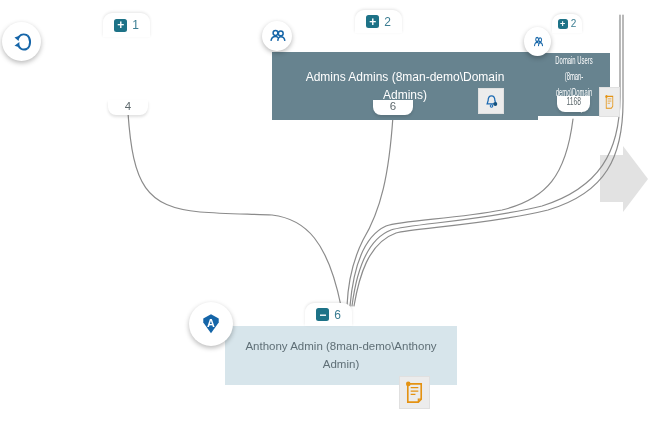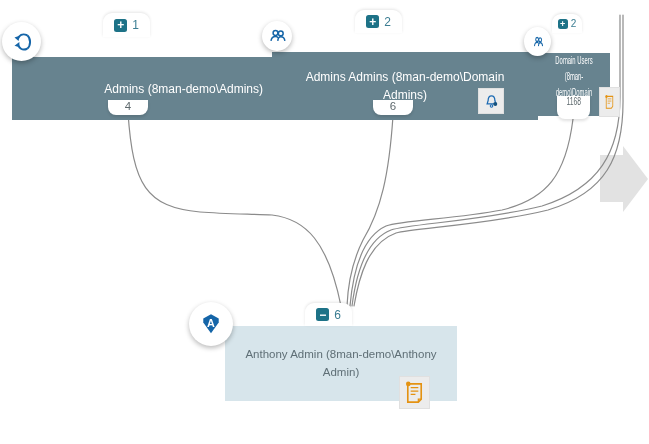--- a/index.html
+++ b/index.html
@@ -35,23 +35,20 @@
     <polygon points="600,155 623,155 623,146 648,179 623,212 623,202 600,202" fill="#e2e2e2"></polygon>
     <g fill="none" stroke="#8b8b8b" stroke-width="1.2" stroke-linecap="round">
       <path d="M128,113 C133,185 146,207 200,212 C225,214 255,214 272,215 C306,219 328,242 341,306"></path>
       <path d="M393,116 C389,175 381,210 363,240 C352,262 348,282 347,306"></path>
       <path d="M573,119 C566,175 547,199 502,210 C455,219 402,220 386,226 C362,237 353,272 350,306"></path>
       <path d="M620,15 L620,97 C620,152 599,188 542,206 C482,221 408,224 391,230 C365,240 356,275 352,306"></path>
       <path d="M623,15 L623,97 C624,158 605,193 548,210 C488,225 412,228 396,233 C368,243 359,277 354,306"></path>
     </g>
   </svg>
 
-  <div class="group-box" style="left:12px;top:37px;width:241px;height:63px;padding:0 10px;">
-    <span>Admins (8man-demo\Admins)</span>
-  </div>
   <div class="badge-top" style="left:103px;top:13px;width:47px;height:24px;font-size:12px;">
     <span class="badge-sq" style="width:13px;height:13px;font-size:12px;">+</span>
     <span class="badge-n">1</span>
   </div>
   <div class="tab-bottom" style="left:108px;top:100px;width:40px;height:15px;font-size:11.5px;">
     <span>4</span>
   </div>
   <div class="node-icon" style="left:2px;top:22px;width:39px;height:39px;">
     <svg width="30" height="30" viewBox="0 0 40 40">
       <g fill="none" stroke="#1565a8" stroke-width="2.6">
@@ -92,42 +89,42 @@
     </svg>
   </div>
 
   <div class="group-box" style="left:538px;top:33px;width:72px;height:63px;padding:0;">
     <span style="display:block;width:124px;transform:scaleX(0.56);transform-origin:center;font-size:10.5px;">Domain Users (8man-demo\Domain Users)</span>
   </div>
   <div class="badge-top" style="left:552px;top:14px;width:30px;height:19px;font-size:10px;gap:3px;">
     <span class="badge-sq" style="width:10px;height:10px;font-size:9px;">+</span>
     <span class="badge-n">2</span>
   </div>
-  <div class="tab-bottom" style="left:557px;top:96px;width:33px;height:23px;font-size:10px;">
+  <div class="tab-bottom" style="left:557px;top:96px;width:33px;height:16px;font-size:10px;">
     <span style="transform:scaleX(0.68);transform-origin:center;">1168</span>
   </div>
   <div class="node-icon" style="left:524px;top:27px;width:27px;height:29px;border-radius:50%;">
     <svg width="20" height="22" viewBox="0 0 32 32" style="transform:scaleX(0.7);">
       <g fill="none" stroke="#1565a8" stroke-width="2.2">
         <circle cx="14" cy="12" r="3.2"></circle>
         <circle cx="21" cy="12.5" r="3.2"></circle>
         <path d="M8 22.5 C8.5 17.5 11.5 16.5 14 16.5 C16 16.5 17 17.2 17.6 18.5"></path>
         <path d="M17 22.5 C17.5 17.8 18.8 17 21 17 C23.5 17 26 18 26.5 22.5"></path>
       </g>
     </svg>
   </div>
   <div class="tile" style="left:599px;top:87px;width:19px;height:28px;">
     <svg width="15" height="24" viewBox="0 0 24 26" style="transform:scaleX(0.75);">
       <path d="M5 4 H19 V20 L16 23 H5 Z" fill="none" stroke="#e49212" stroke-width="1.7"></path>
       <path d="M8 8 H16 M8 11.5 H16 M8 15 H13" stroke="#e49212" stroke-width="1.3"></path>
       <circle cx="5.5" cy="4" r="2.4" fill="#e49212"></circle>
     </svg>
   </div>
 
-  <div class="user-box" style="left:225px;top:326px;width:220px;height:59px;padding:8px 6px;">
+  <div class="user-box" style="left:225px;top:326px;width:220px;height:59px;padding:0 6px;">
     <span>Anthony Admin (8man-demo\Anthony Admin)</span>
   </div>
   <div class="badge-top" style="left:305px;top:303px;width:47px;height:23px;font-size:12px;">
     <span class="badge-sq" style="width:13px;height:13px;font-size:12px;">−</span>
     <span class="badge-n">6</span>
   </div>
   <div class="node-icon" style="left:189px;top:302px;width:44px;height:44px;">
     <svg width="34" height="34" viewBox="0 0 44 44">
       <polygon points="12,15 22,9.5 32,15 32,20 22,34 12,20" fill="#1565a8"></polygon>
       <text x="22" y="25.5" text-anchor="middle" font-size="14" font-weight="bold" fill="#fff" font-family="Liberation Sans, sans-serif">A</text>

